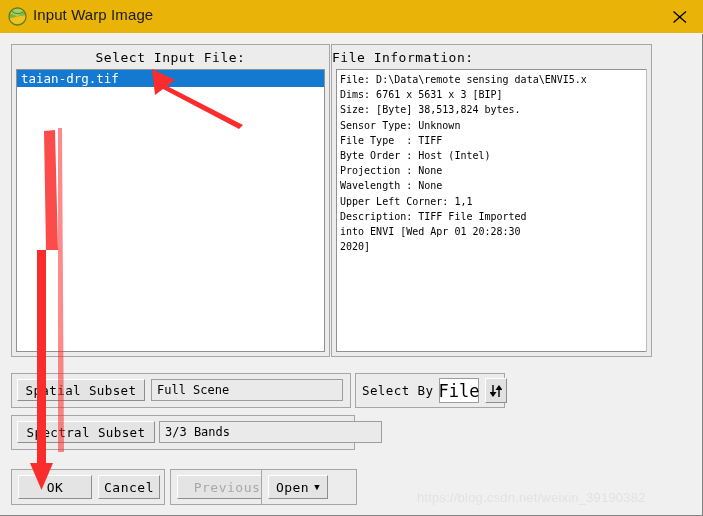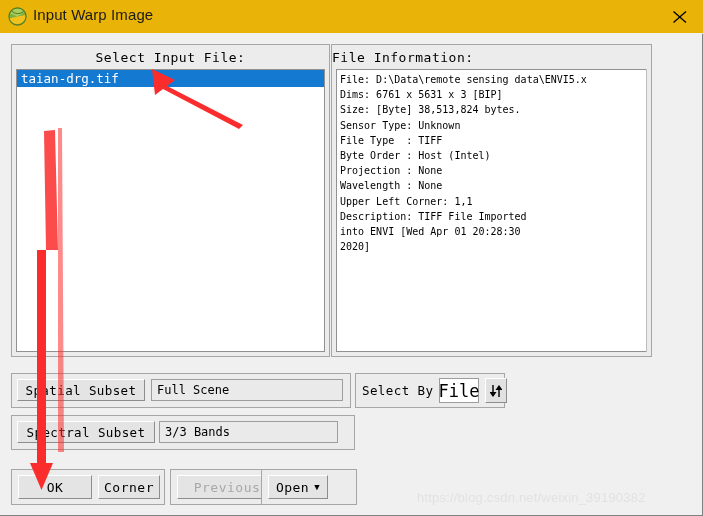--- a/index.html
+++ b/index.html
@@ -210,21 +210,21 @@
     font-size: 12.5px;
     color: #000;
     letter-spacing: 0.4px;
     white-space: nowrap;
   }
 
   #spatial-subset-button { position:absolute; left:6px;  top:6px;  width:128px; height:22px; }
   #spatial-subset-value  { position:absolute; left:140px;top:6px;  width:192px; height:22px; }
 
   #spectral-subset-button{ position:absolute; left:6px;  top:6px;  width:138px; height:22px; }
-  #spectral-subset-value { position:absolute; left:148px;top:6px;  width:179px; height:22px; }
+  #spectral-subset-value { position:absolute; left:148px;top:6px;  width:223px; height:22px; }
 
   #select-by-label { position:absolute; left:7px; top:10px;text-align:center; }
   #select-by-value {
     position:absolute; left:84px; top:5px; width:40px; height:25px;
     background:#ffffff; border:1px solid #9d9d9d; box-sizing:border-box;
     display:flex; align-items:center; justify-content:center;
     font-family:"DejaVu Sans Mono","Liberation Mono",monospace;
     font-size:17px; color:#000; cursor:pointer;
   }
   #select-by-toggle {
@@ -367,21 +367,21 @@
 
     <div id="spectral-row">
       <div class="row-frame"></div>
       <div class="btn" id="spectral-subset-button">Spectral Subset</div>
       <div class="textfield" id="spectral-subset-value">3/3 Bands</div>
     </div>
 
     <div id="button-bar">
       <div class="btn-group" id="group-okcancel">
         <div class="bigbtn" id="ok-button">OK</div>
-        <div class="bigbtn" id="cancel-button">Corner</div>
+        <div class="bigbtn" id="cancel-button">Cancel</div>
       </div>
       <div class="btn-group" id="group-previous">
         <div class="bigbtn" id="previous-button">Previous</div>
       </div>
       <div class="btn-group" id="group-open">
         <div class="bigbtn" id="open-button">
           <span>Open</span>
           <span class="caret">▼</span>
         </div>
       </div>

